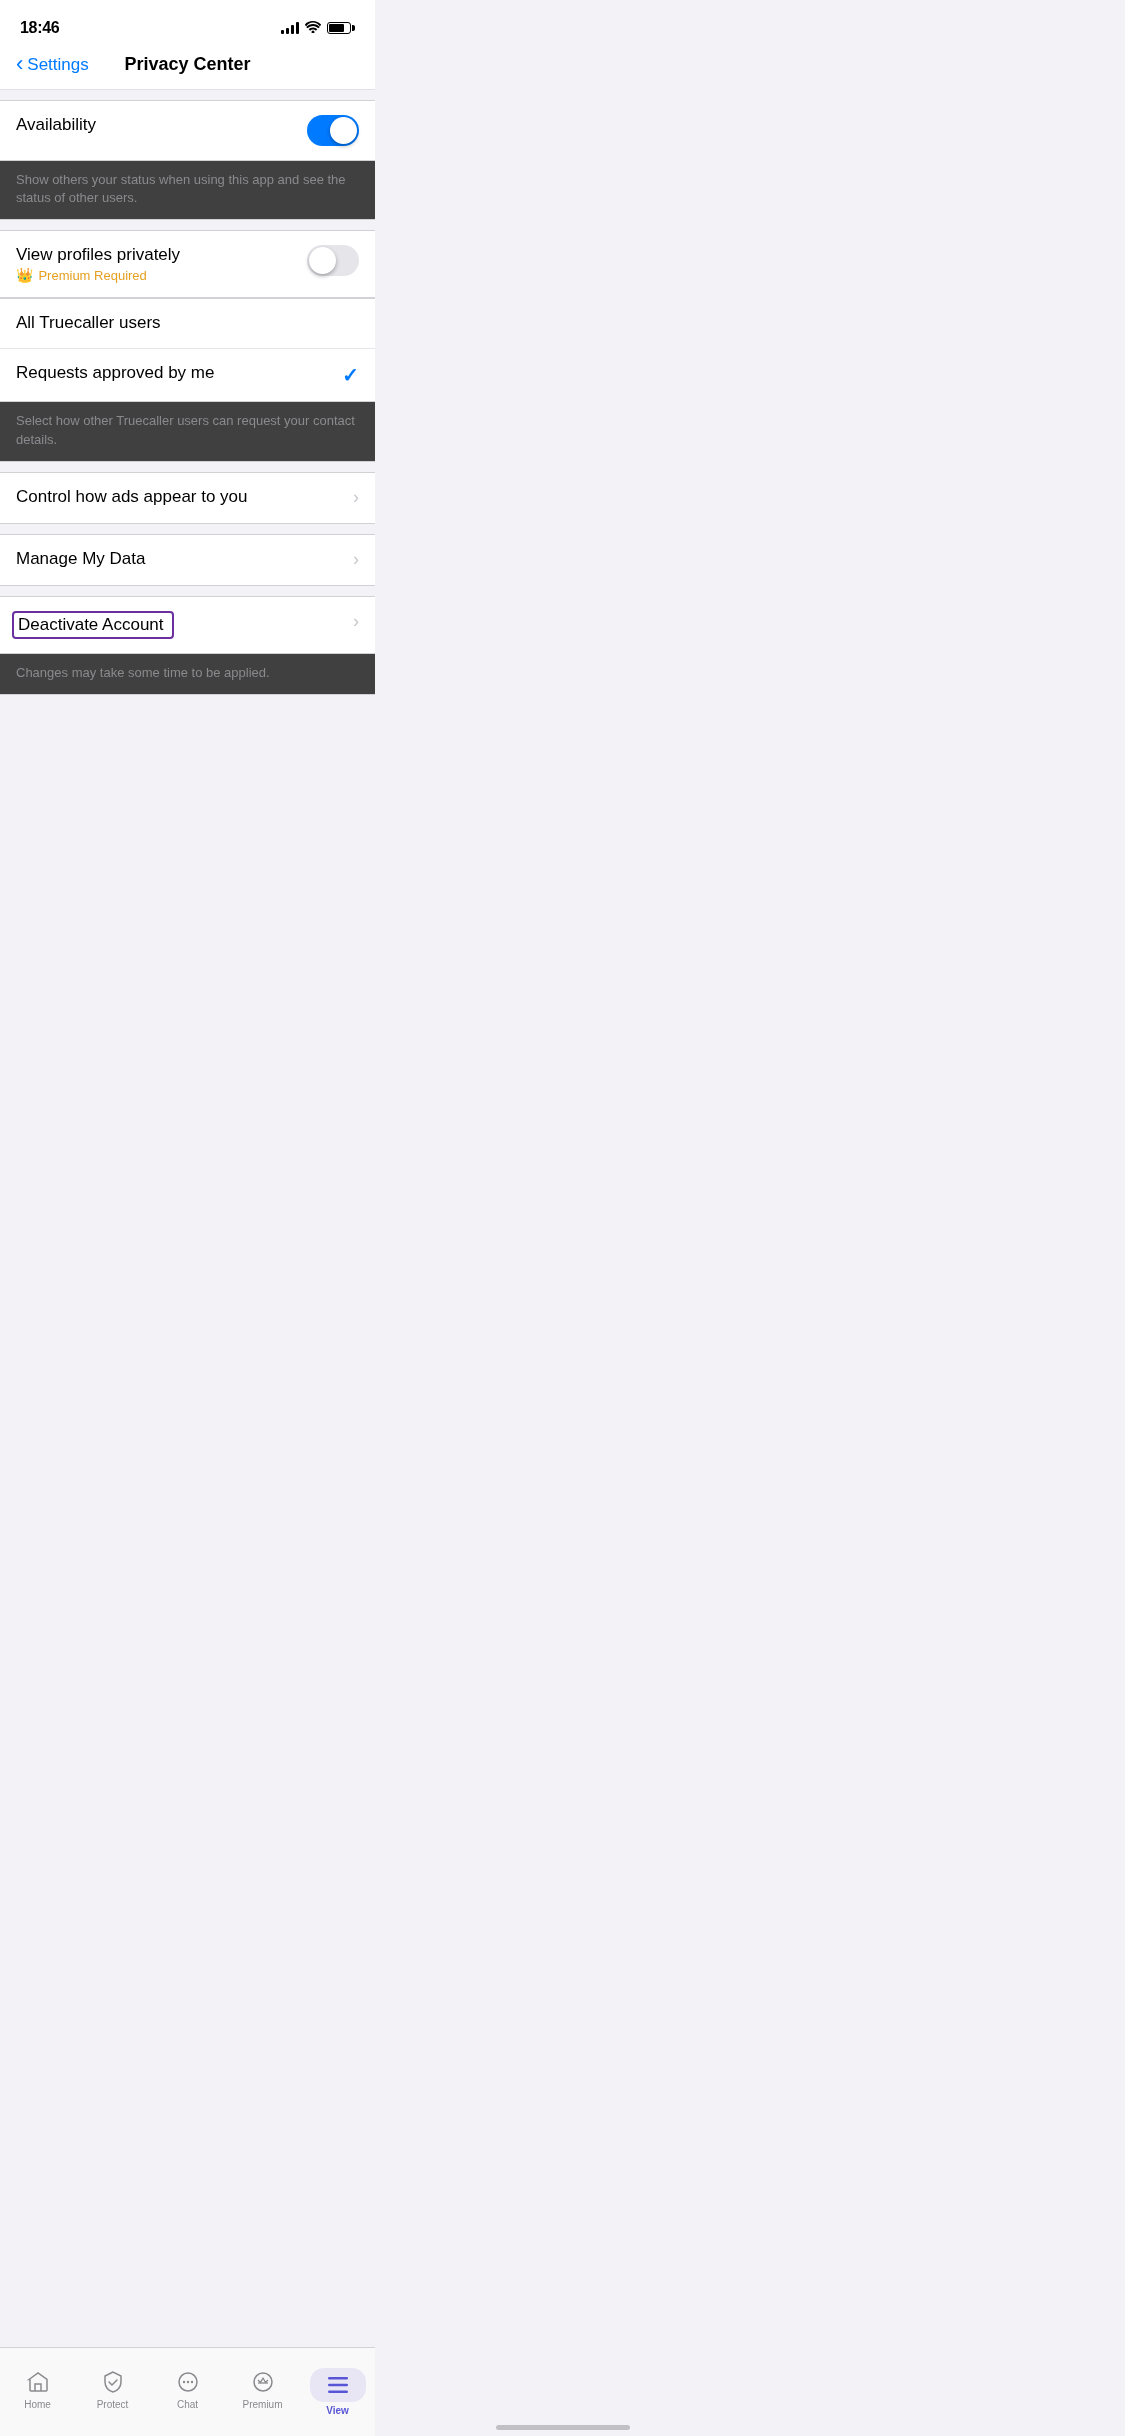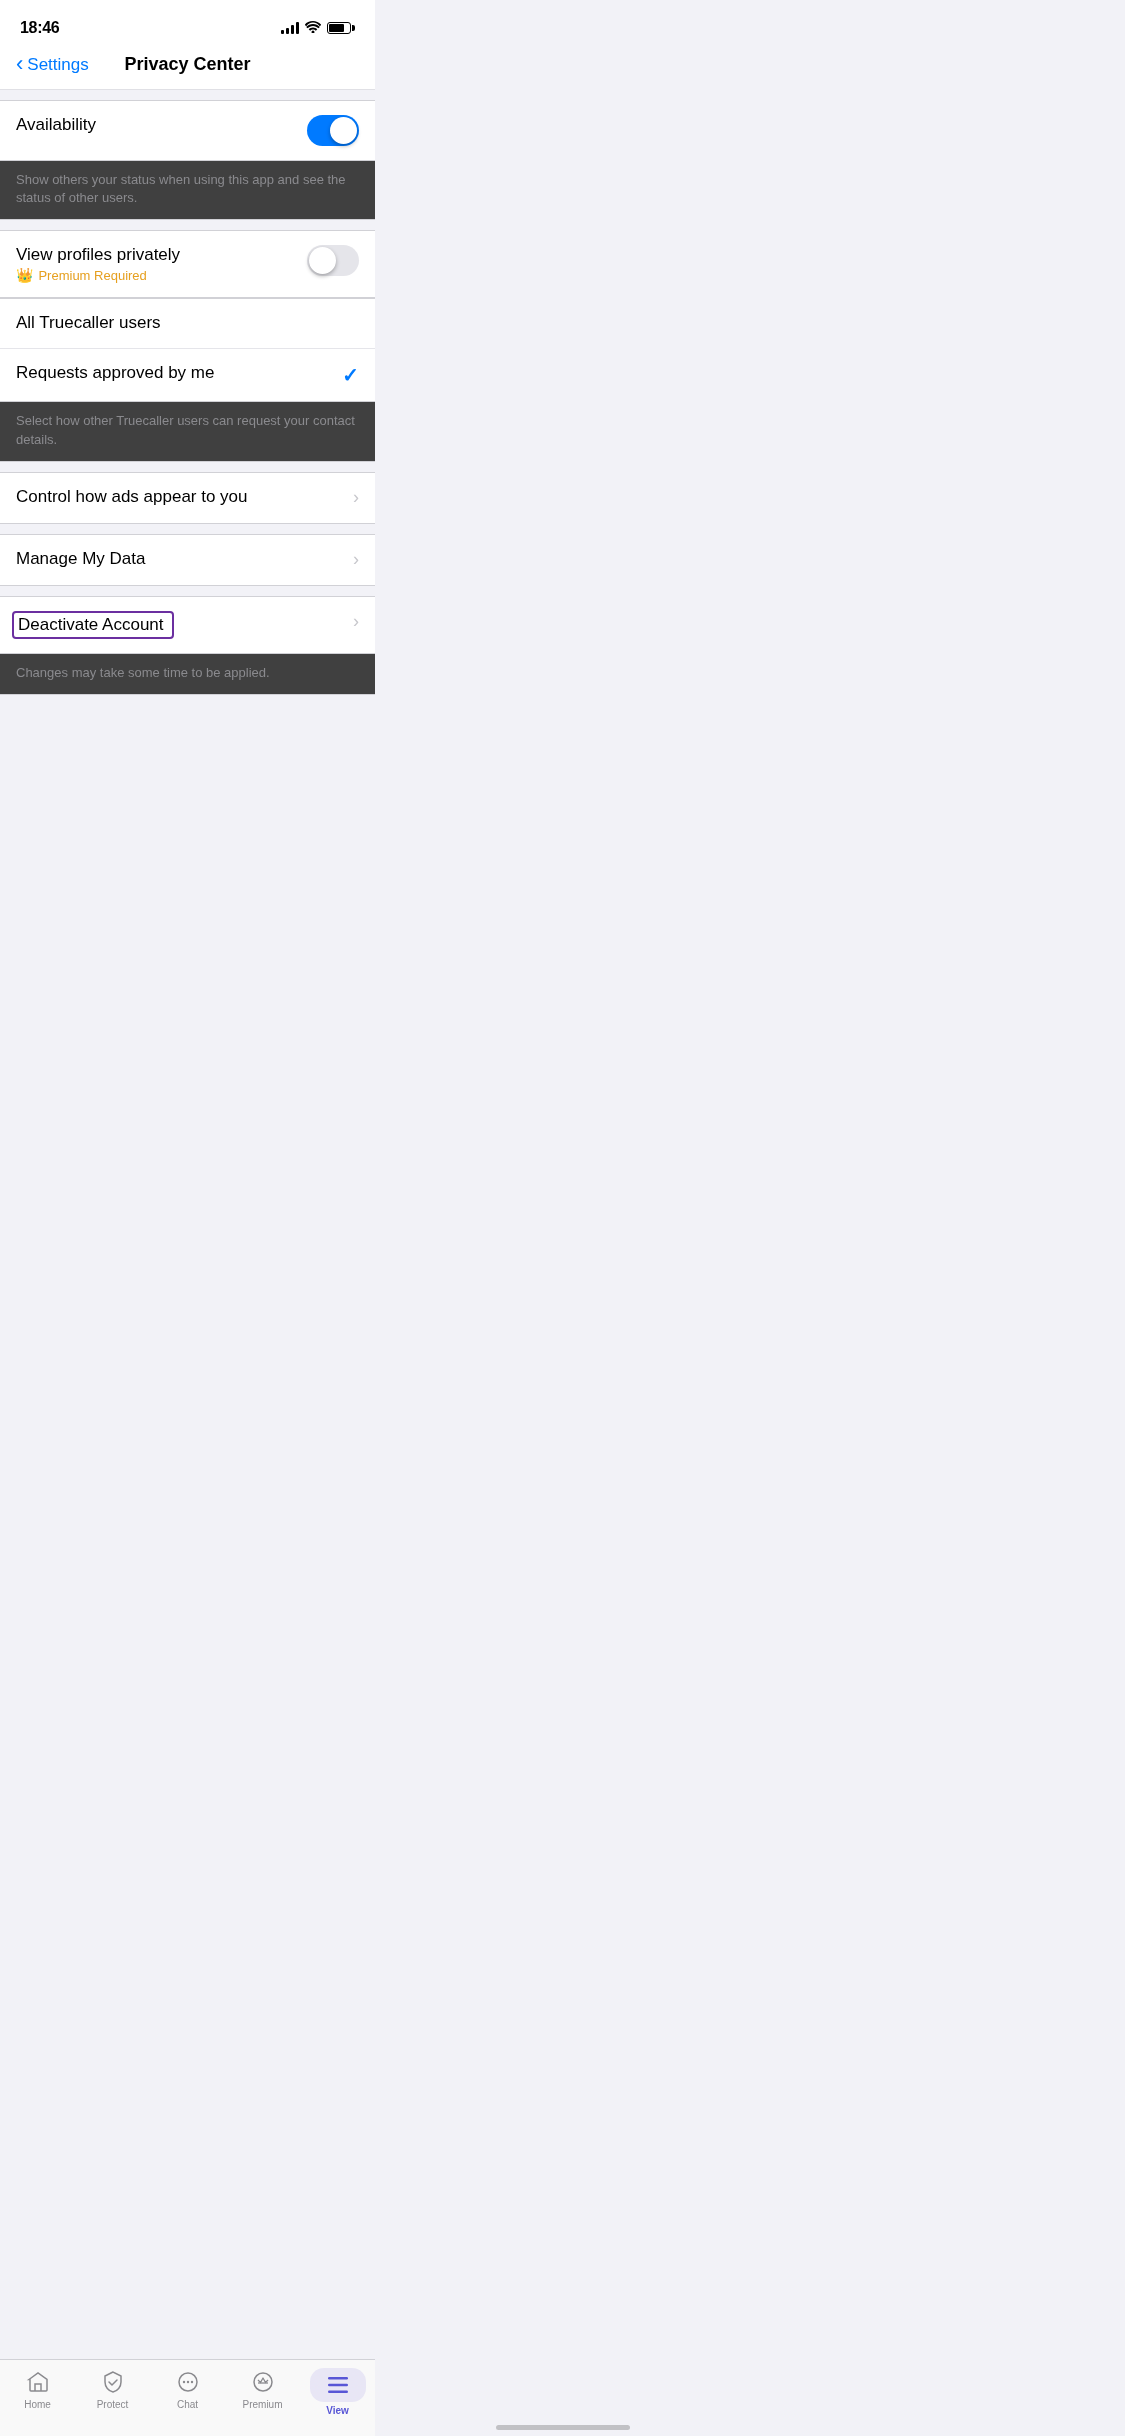--- a/index.html
+++ b/index.html
@@ -218,21 +218,21 @@
     
     .tab-bar {
       position: fixed;
       bottom: 0;
       left: 0;
       width: 375px;
       background: #f9f9f9;
       border-top: 0.5px solid #d1d1d6;
       display: flex;
       align-items: flex-start;
-      padding-top: 8px;
+      padding-top: 20px;
       padding-bottom: 20px;
     }
 
     .tab-item {
       flex: 1;
       display: flex;
       flex-direction: column;
       align-items: center;
       gap: 3px;
       cursor: pointer;

